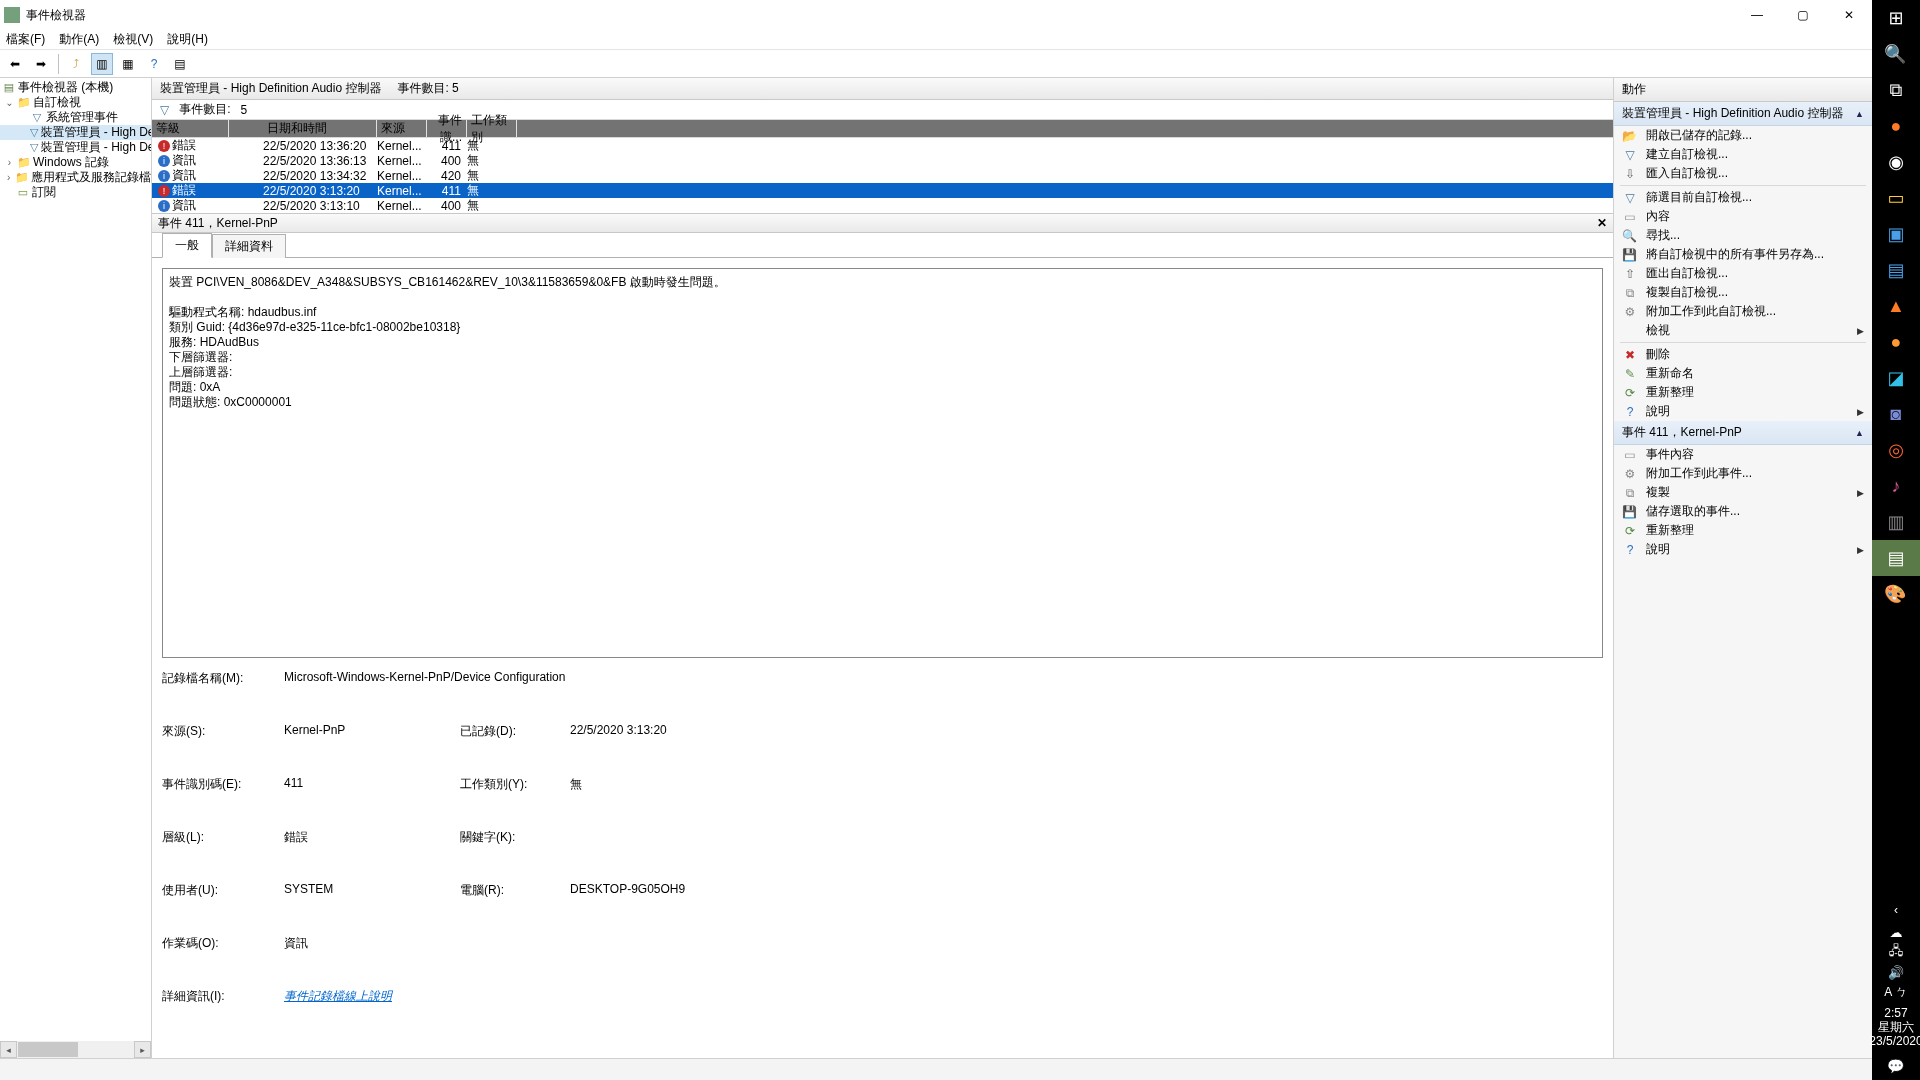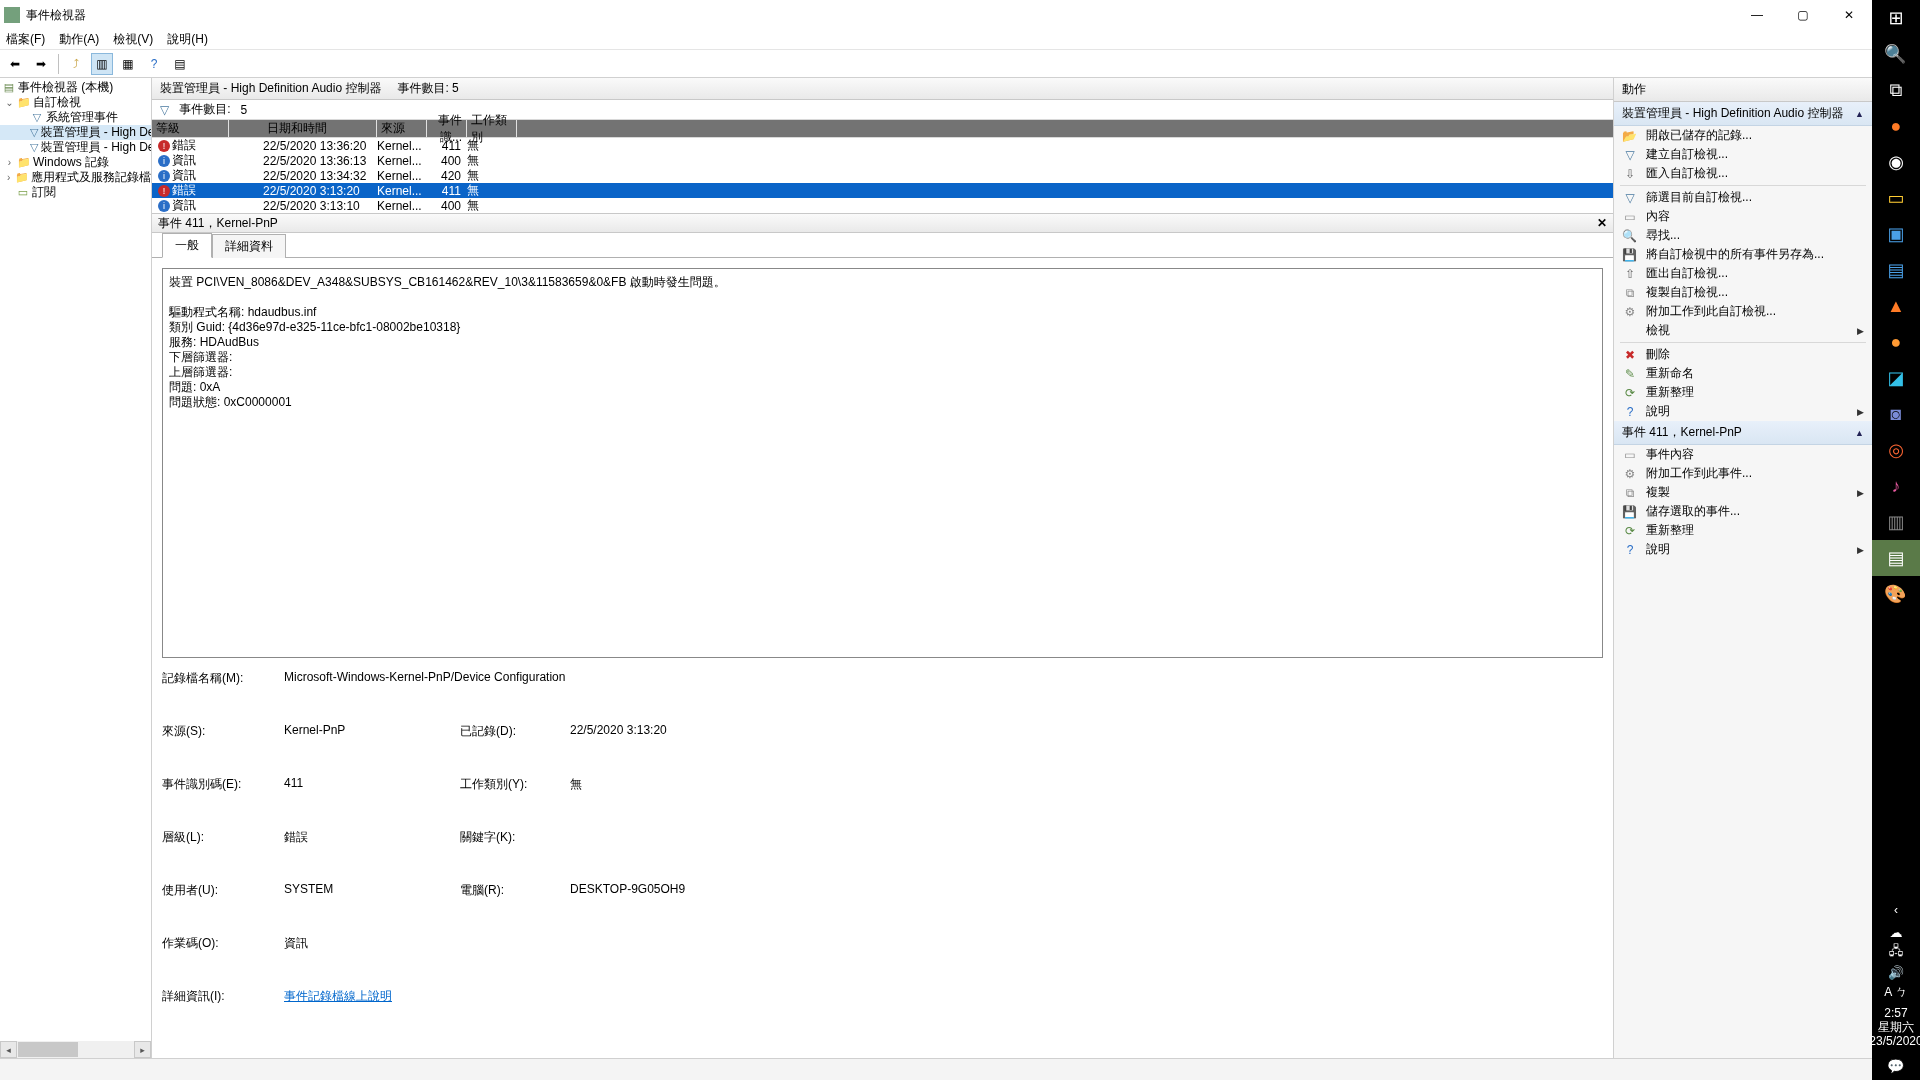--- a/index.html
+++ b/index.html
@@ -44,21 +44,21 @@
 .g-row .c-lv{display:flex;align-items:center;}
 .g-row > span { overflow:hidden; white-space:nowrap; }
 .detail-hdr { height: 20px; background: linear-gradient(#fafafa,#e9e9e9); border-top:1px solid #c8c8c8; border-bottom:1px solid #c8c8c8; display:flex; align-items:center; justify-content:space-between; padding:0 6px;}
 .detail-hdr .close-x{cursor:pointer;font-weight:bold;}
 .tabs { height: 24px; display:flex; align-items:flex-end; padding-left:10px; gap:0;}
 .tab { padding: 3px 12px; border:1px solid #b0b0b0; border-bottom:none; background:#f5f5f5; cursor:pointer; position:relative; top:1px;}
 .tab.active { background:#fff; border-bottom:1px solid #fff;font-family:Liberation Mono, monospace;}
 .detail-body { flex:1; border-top:1px solid #b0b0b0; padding: 10px; display:flex; flex-direction:column; gap:8px; min-height:0;}
 .desc-box { border:1px solid #888; padding:6px; height:390px; font-family: Liberation Sans, sans-serif; font-size:12px; line-height:15px; white-space:pre; overflow:auto;}
 .meta-grid { display:grid; grid-template-columns: 86px 140px 74px 200px; row-gap:4px; column-gap:0; font-size:12px; margin-top:4px;gap:36px;}
-.meta-grid a{color:#0066cc;}
+.meta-grid a{color:#0066cc;font-style:italic;}
 .actions { width: 258px; background:#f6f6f6; display:flex; flex-direction:column;}
 .act-hdr { background: linear-gradient(#fafafa,#e9e9e9); border-bottom:1px solid #c8c8c8; padding:3px 8px; font-size:12px;}
 .act-sec { background: linear-gradient(#e8f0fa,#d9e6f3); padding:3px 8px; border-bottom:1px solid #c4d4e4; display:flex; justify-content:space-between; align-items:center;}
 .act-sec .caret{font-size:9px;color:#225;}
 .act-list { }
 .ai { display:flex; align-items:center; gap:8px; padding:2px 8px; height:19px; cursor:pointer;}
 .ai .aic{width:16px;height:16px;display:inline-flex;align-items:center;justify-content:center;font-size:12px;}
 .ai .arr{margin-left:auto; font-size:9px; color:#333;}
 .statusbar { height: 22px; border-top:1px solid #d0d0d0; background:#f4f4f4;}
 

